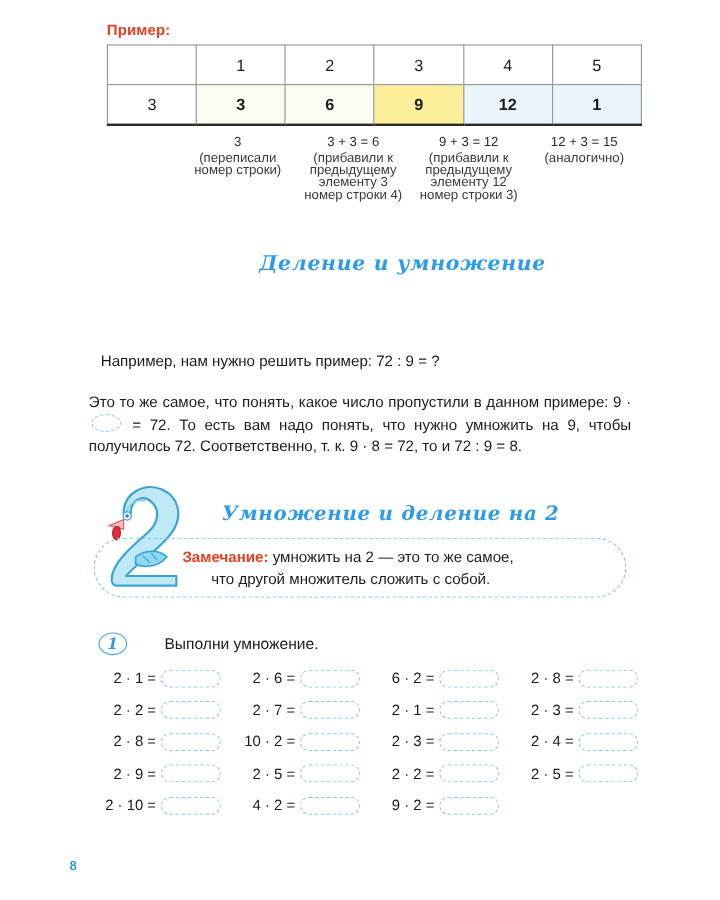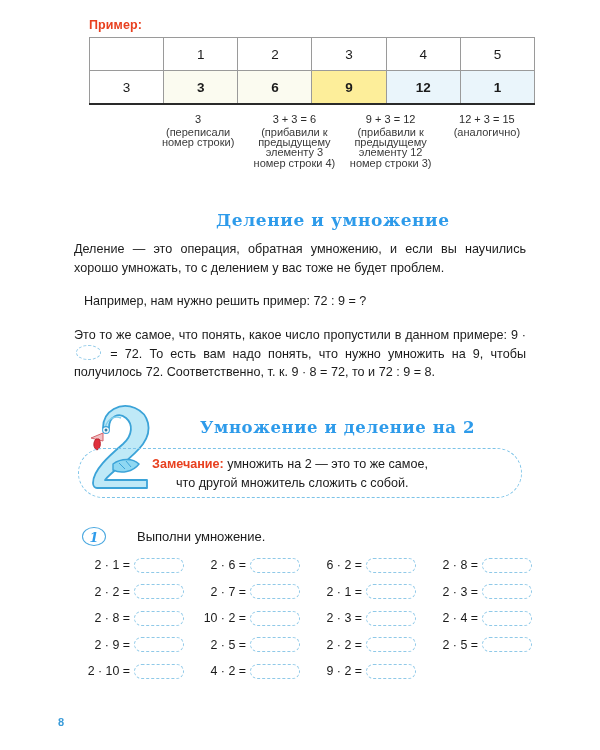--- a/index.html
+++ b/index.html
@@ -83,20 +83,21 @@
     font-size: 11px;
     color: #3a3a3a;
     line-height: 10.2px;
   }
 
   
   .script-head {
     position: absolute;
     color: #2e9bea;
     font-family: "DejaVu Serif", serif;
+    font-style: italic;
     font-weight: bold;
     font-size: 17px;
     letter-spacing: .6px;
     white-space: nowrap;
   }
   #head-division { left: 216px; top: 210px; }
 
   
   .para {
     position: absolute;
@@ -123,21 +124,21 @@
 
   
   .swan {
     position: absolute;
     left: 83px;
     top: 398px;
     width: 82px;
     height: 98px;
   }
 
-  #head-mult2 { left: 185px; top: 418px; font-size: 16.5px; margin-left: 15px; }
+  #head-mult2 { left: 185px; top: 418px; font-size: 16.5px; }
 
   
   .note-box {
     position: absolute;
     left: 78px;
     top: 448px;
     width: 444px;
     height: 50px;
     border: 1.6px dashed #7cc3e8;
     border-radius: 26px;
@@ -272,21 +273,20 @@
       <div class="annot-sub">(прибавили к предыдущему элементу 12 номер строки 3)</div>
     </div>
     <div class="annot-col">
       <div class="annot-main">12 + 3 = 15</div>
       <div class="annot-sub">(аналогично)</div>
     </div>
   </div>
 
   <div class="script-head" id="head-division">Деление и умножение</div>
 
-  <div class="para" id="para-1">Деление — это операция, обратная умножению, и если вы научились хорошо умножать, то с делением у вас тоже не будет проблем.</div>
   <div class="para" id="para-2">Например, нам нужно решить пример: 72 : 9 = ?</div>
   <div class="para" id="para-3"><span>Это то же самое, что понять, какое число пропустили в данном примере: 9 · </span><span class="circle-blank"></span><span> = 72. То есть вам надо понять, что нужно умножить на 9, чтобы получилось 72. Соответственно, т. к. 9 · 8 = 72, то и 72 : 9 = 8.</span></div>
 
   <svg class="swan" viewBox="0 0 82 98">
     <path d="M20 30 C20 12, 38 4, 52 10 C66 16, 70 32, 60 46 C50 60, 30 72, 22 82 L64 82 L64 90 L14 90 C12 90, 10 88, 10 85 C10 72, 26 58, 40 46 C50 37, 50 26, 43 20 C36 14, 26 18, 26 30 Z" fill="#bfe9f7" stroke="#3ba3d8" stroke-width="1.8" stroke-linejoin="round"></path>
     <path d="M22 33 C22 22, 31 17, 38 20" fill="none" stroke="#7fcdea" stroke-width="1.4"></path>
     <circle cx="23" cy="32" r="3.4" fill="#ffffff" stroke="#3ba3d8" stroke-width="1.1"></circle>
     <circle cx="23" cy="32" r="1.5" fill="#2f7fa8"></circle>
     <path d="M20 35 L8 40 L20 43 Z" fill="#f3c1c4" stroke="#d4656c" stroke-width="1"></path>
     <path d="M13 41 C10 44, 10 50, 14 52 C18 50, 18 44, 16 41 Z" fill="#e0303c" stroke="#b9202a" stroke-width="1"></path>

